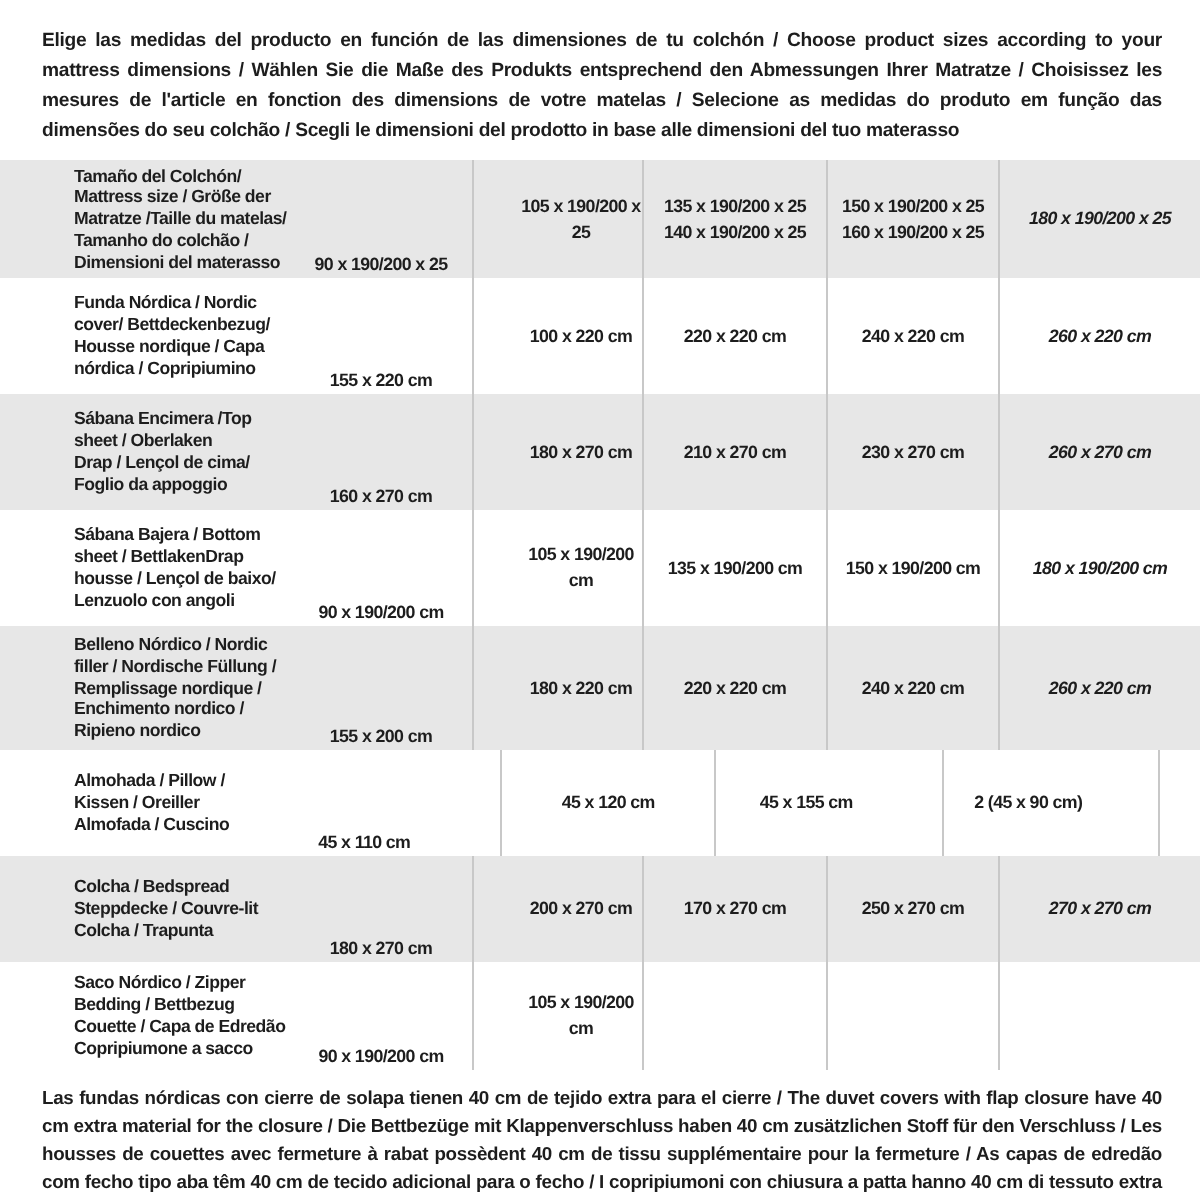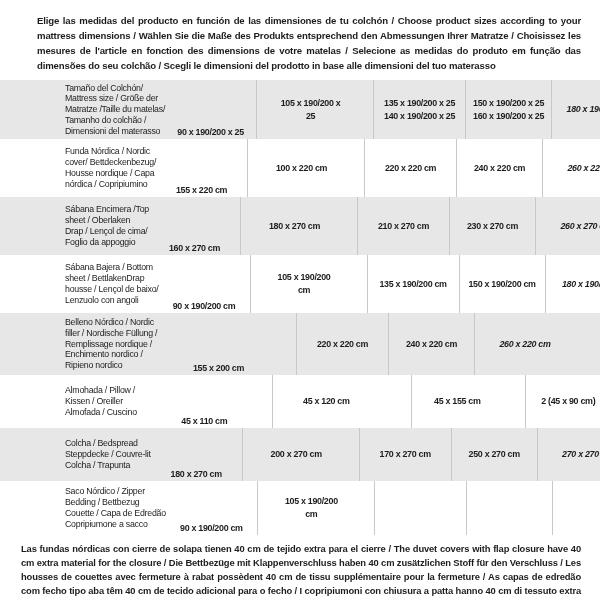--- a/index.html
+++ b/index.html
@@ -6,21 +6,21 @@
     width: 600px; height: 600px;
     margin: 0; padding: 0;
     background: #ffffff;
     overflow: hidden;
   }
   body {
     font-family: "Liberation Sans", sans-serif;
     color: #1d1d1d;
   }
   .intro {
-    margin: 13px 19px 7px 37px;
+    margin: 13px 19px 7px 21px;
     font-size: 9.6px;
     font-weight: 700;
     line-height: 15px;
     text-align: justify;
     letter-spacing: -0.15px;
   }
   .size-table { width: 600px; }
   .row { display: flex; align-items: center; }
   .row.gray { background: #e7e7e7; }
   .row:nth-child(1) { min-height: 59px; }
@@ -29,43 +29,42 @@
   .row:nth-child(4) { min-height: 58px; }
   .row:nth-child(5) { min-height: 62px; }
   .row:nth-child(6) { min-height: 53px; gap: 22px; }
   .row:nth-child(7) { min-height: 53px; }
   .row:nth-child(8) { min-height: 54px; }
   .cell-label {
     width: 145px;
     box-sizing: border-box;
     padding-left: 37px;
     font-size: 8.8px;
-    font-weight: 400;
+    font-weight: 700;
     line-height: 10.8px;
     letter-spacing: -0.25px;
-    margin-left: 28px;
   }
   .lbl-line { display: block; white-space: nowrap; }
   .cell-value {
     flex: none;
     align-self: stretch;
     display: flex;
     flex-direction: column;
     justify-content: center;
     align-items: center;
     text-align: center;
     font-size: 8.9px;
     font-weight: 700;
     line-height: 13px;
     letter-spacing: -0.3px;
   }
   .cell-value.b { border-left: 1px solid #c8c8c8; }
   .col1 { width: 91px; justify-content: flex-end; }
   .col2 { width: 85px; box-sizing: border-box; padding-left: 23px; }
-  .col3 { width: 92px; box-sizing: border-box; margin-left: 32px; }
+  .col3 { width: 92px; box-sizing: border-box; }
   .col4 { width: 86px; box-sizing: border-box; }
   .col5 { width: 101px; box-sizing: border-box; font-style: italic; }
   .note {
     margin: 7px 19px 0 21px;
     font-size: 9.4px;
     font-weight: 700;
     line-height: 14px;
     text-align: justify;
     letter-spacing: -0.15px;
   }
@@ -175,20 +174,23 @@
         <div class="cell-label">
           <span class="lbl-line">Belleno Nórdico / Nordic</span>
           <span class="lbl-line">filler / Nordische Füllung /</span>
           <span class="lbl-line">Remplissage nordique /</span>
           <span class="lbl-line">Enchimento nordico /</span>
           <span class="lbl-line">Ripieno nordico</span>
         </div>
         <div class="cell-value col1">
           <span>155 x 200 cm</span>
         </div>
+        <div class="cell-value col2 b">
+          <span>180 x 220 cm</span>
+        </div>
         <div class="cell-value col3 b">
           <span>220 x 220 cm</span>
         </div>
         <div class="cell-value col4 b">
           <span>240 x 220 cm</span>
         </div>
         <div class="cell-value col5 b">
           <span>260 x 220 cm</span>
         </div>
       </div>

